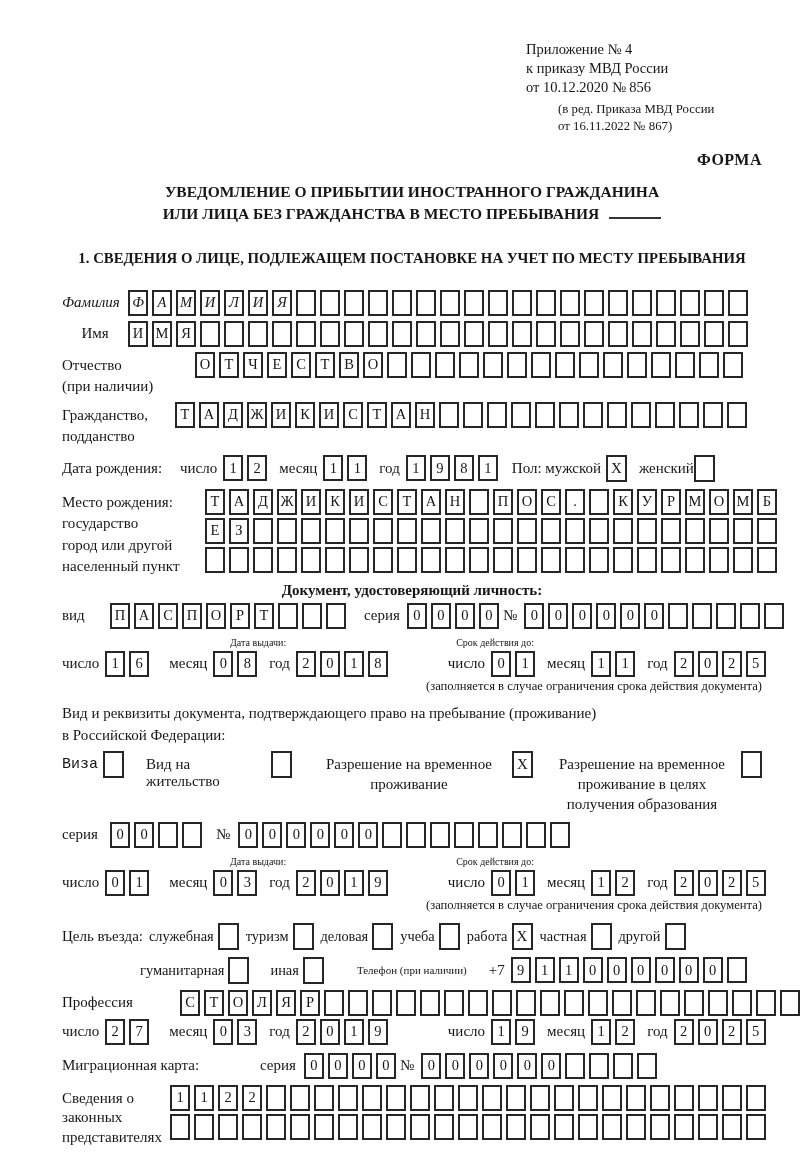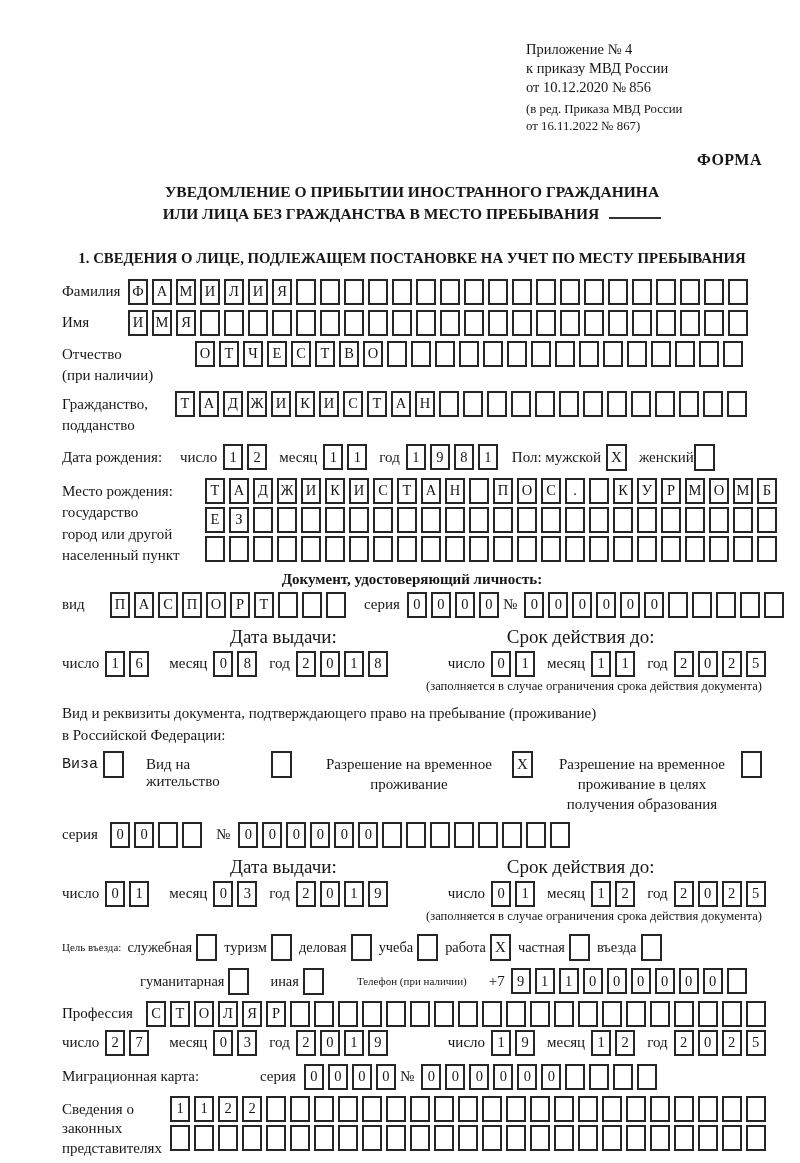--- a/index.html
+++ b/index.html
@@ -3,42 +3,42 @@
 <meta charset="utf-8">
 <style>
   html,body{margin:0;padding:0;}
   body{
     width:800px;height:1163px;overflow:hidden;background:#fff;color:#161616;
     font-family:"Liberation Serif","DejaVu Serif",serif;font-size:15px;
   }
   .page{padding:40px 38px 0 62px;position:relative;width:700px;}
   
   .appendix{margin-left:auto;width:236px;line-height:1.32;font-size:14.5px;}
-  .appendix .amend{font-size:12.8px;margin-top:4px;line-height:1.3;}
+  .appendix .amend{font-size:12.8px;margin-top:4px;line-height:1.3;margin-left:32px;}
   .forma{text-align:right;font-weight:bold;font-size:16px;margin-top:16px;letter-spacing:.5px;}
   .title{ text-align:center;font-weight:bold;font-size:15.5px;margin-top:12px;line-height:1.45;}
   .blank-line{display:inline-block;width:52px;border-bottom:2px solid #333;height:14px;margin-left:10px;}
   .sec-heading{font-weight:bold;font-size:14.8px;margin-top:24px;text-align:center;white-space:nowrap;}
   
   .row{display:flex;align-items:center;margin-top:5px;white-space:nowrap;}
   .row.top{align-items:flex-start;}
   .lbl{flex:none;}
   .lbl2{flex:none;line-height:21px;padding-top:3px;}
   .cells{display:flex;flex:none;}
   .cell{
     width:20px;height:26px;box-sizing:border-box;border:2px solid #262626;
     margin-right:4px;display:inline-flex;align-items:center;justify-content:center;
     font-size:14.5px;background:#fff;flex:none;
   }
   .checkbox{width:21px;height:27px;box-sizing:border-box;border:2px solid #262626;
     display:inline-flex;align-items:center;justify-content:center;font-size:15px;flex:none;}
   .dg{display:flex;align-items:center;}
   .dg .t{margin-right:6px;}
   .dg .cells{margin-right:8px;}
-  .hdr-row{display:flex;margin-top:8px;font-size:19px;}
+  .hdr-row{display:flex;margin-top:8px;font-size:10px;}
   .note{font-size:12.6px;text-align:right;margin-top:2px;padding-right:0;}
   .para{margin-top:8px;line-height:1.5;}
   .permit-row{display:flex;align-items:flex-start;margin-top:4px;}
   .permit-item{display:flex;align-items:flex-start;}
   .permit-item .plabel{text-align:center;line-height:20px;padding-top:3px;}
   .purpose-row{display:flex;align-items:center;margin-top:10px;font-size:14.4px;}
   .purpose-item{display:flex;align-items:center;margin-right:7px;}
   .purpose-item .t{margin-right:4px;}
   .repr{display:flex;align-items:flex-start;margin-top:6px;}
   .repr .lines{width:108px;flex:none;line-height:19.5px;padding-top:4px;}
@@ -61,21 +61,21 @@
 
   <div class="forma">ФОРМА</div>
 
   <div class="title">
     <div>УВЕДОМЛЕНИЕ О ПРИБЫТИИ ИНОСТРАННОГО ГРАЖДАНИНА</div>
     <div><span>ИЛИ ЛИЦА БЕЗ ГРАЖДАНСТВА В МЕСТО ПРЕБЫВАНИЯ</span><span class="blank-line"></span></div>
   </div>
 
   <div class="sec-heading">1. СВЕДЕНИЯ О ЛИЦЕ, ПОДЛЕЖАЩЕМ ПОСТАНОВКЕ НА УЧЕТ ПО МЕСТУ ПРЕБЫВАНИЯ</div>
 
-  <div class="row" style="margin-top:12px;">
+  <div class="row" style="margin-top:23px;font-style:italic;">
     <span class="lbl" style="width:66px;">Фамилия</span>
     <span class="cells">
         <span class="cell">Ф</span>
         <span class="cell">А</span>
         <span class="cell">М</span>
         <span class="cell">И</span>
         <span class="cell">Л</span>
         <span class="cell">И</span>
         <span class="cell">Я</span>
         <span class="cell"></span>
@@ -94,21 +94,21 @@
         <span class="cell"></span>
         <span class="cell"></span>
         <span class="cell"></span>
         <span class="cell"></span>
         <span class="cell"></span>
         <span class="cell"></span>
       </span>
   </div>
 
   <div class="row">
-    <span class="lbl" style="width:66px;">Имя</span>
+    <span class="lbl" style="width:66px;text-align:center;">Имя</span>
     <span class="cells">
         <span class="cell">И</span>
         <span class="cell">М</span>
         <span class="cell">Я</span>
         <span class="cell"></span>
         <span class="cell"></span>
         <span class="cell"></span>
         <span class="cell"></span>
         <span class="cell"></span>
         <span class="cell"></span>
@@ -500,21 +500,21 @@
           <span class="cell">0</span>
           <span class="cell">2</span>
           <span class="cell">5</span>
         </span>
     </span>
   </div>
 
   <div class="note">(заполняется в случае ограничения срока действия документа)</div>
 
   <div class="purpose-row">
-    <span class="t" style="margin-right:6px;font-size:11px;">Цель въезда:</span>
+    <span class="t" style="margin-right:6px;font-size:15px;">Цель въезда:</span>
     <span class="purpose-item">
         <span class="t">служебная</span>
         <span class="checkbox"></span>
       </span>
     <span class="purpose-item">
         <span class="t">туризм</span>
         <span class="checkbox"></span>
       </span>
     <span class="purpose-item">
         <span class="t">деловая</span>
@@ -526,21 +526,21 @@
       </span>
     <span class="purpose-item">
         <span class="t">работа</span>
         <span class="checkbox">X</span>
       </span>
     <span class="purpose-item">
         <span class="t">частная</span>
         <span class="checkbox"></span>
       </span>
     <span class="purpose-item">
-        <span class="t">въезда</span>
+        <span class="t">другой</span>
         <span class="checkbox"></span>
       </span>
   </div>
 
   <div class="purpose-row" style="margin-top:7px;">
     <span class="purpose-item" style="margin-left:78px;">
         <span class="t">гуманитарная</span>
         <span class="checkbox"></span>
       </span>
     <span class="purpose-item" style="margin-left:14px;">
@@ -556,21 +556,21 @@
         <span class="cell">0</span>
         <span class="cell">0</span>
         <span class="cell">0</span>
         <span class="cell">0</span>
         <span class="cell">0</span>
         <span class="cell">0</span>
         <span class="cell"></span>
       </span>
   </div>
 
-  <div class="row" style="margin-top:6px;">
+  <div class="row" style="margin-top:6px;gap:34px;">
     <span class="lbl" style="width:84px;">Профессия</span>
     <span class="cells">
         <span class="cell">С</span>
         <span class="cell">Т</span>
         <span class="cell">О</span>
         <span class="cell">Л</span>
         <span class="cell">Я</span>
         <span class="cell">Р</span>
         <span class="cell"></span>
         <span class="cell"></span>

